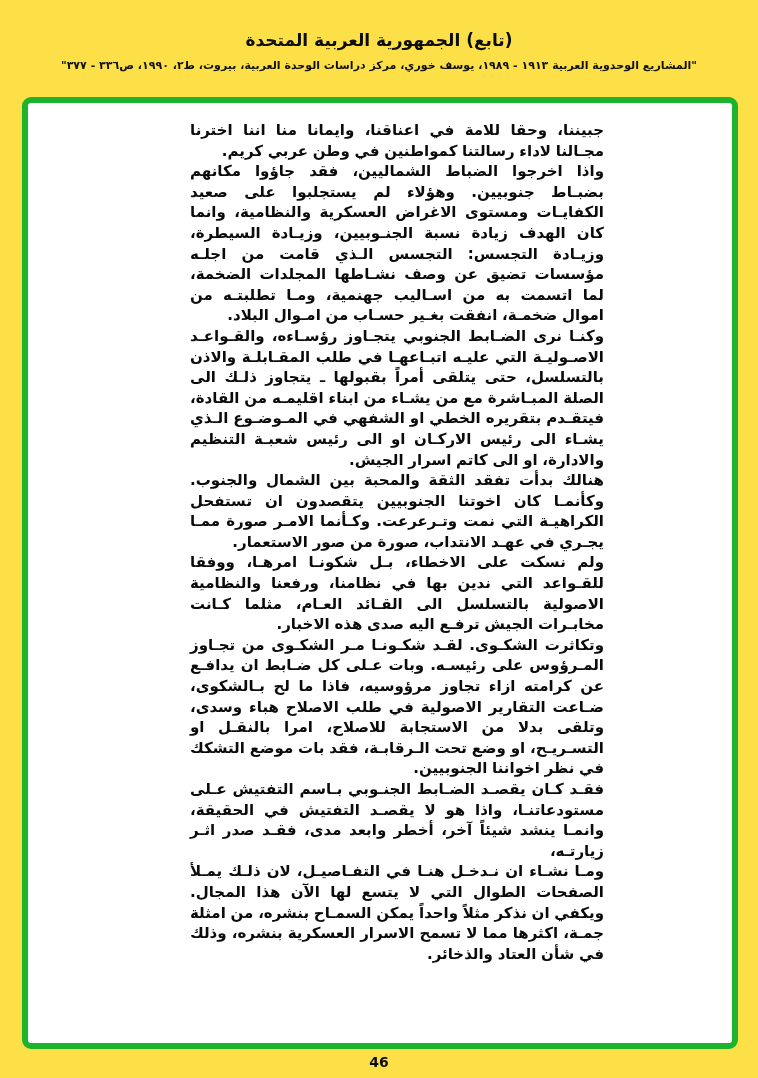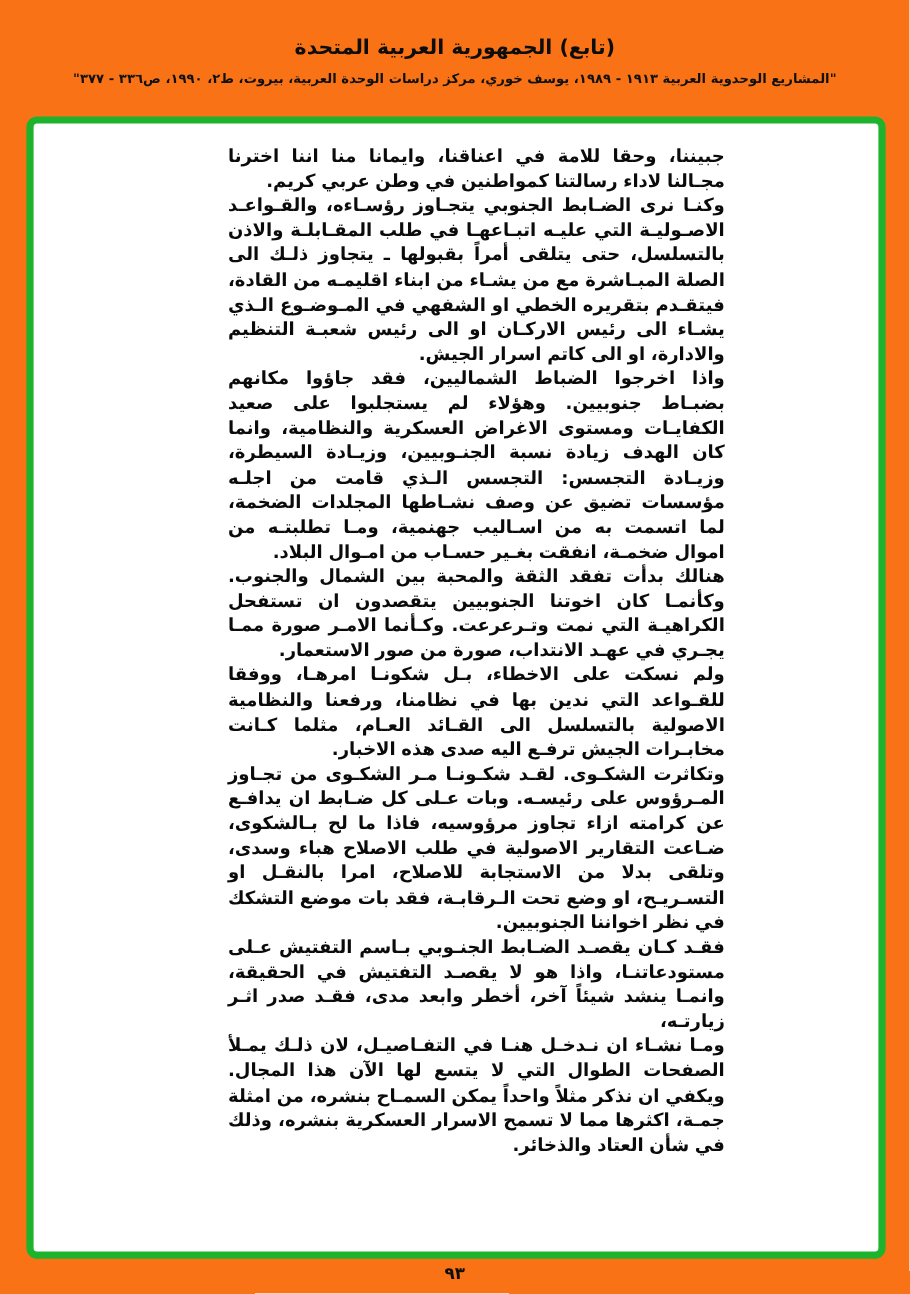--- a/index.html
+++ b/index.html
@@ -5,21 +5,21 @@
   html, body {
     margin: 0;
     padding: 0;
     background: #ffffff;
     font-family: "DejaVu Sans", sans-serif;
   }
   .page {
     position: relative;
     width: 758px;
     height: 1078px;
-    background: #f97316;
+    background: #fde047;
     overflow: hidden;
   }
   .header {
     position: absolute;
     top: 30px;
     left: 0;
     width: 758px;
     text-align: center;
     direction: rtl;
     color: #0d0d0d;
@@ -84,27 +84,27 @@
 <div class="page">
 
   <div class="header">
     <div class="header-title">(تابع) الجمهورية العربية المتحدة</div>
     <div class="header-citation">"المشاريع الوحدوية العربية ١٩١٣ - ١٩٨٩، يوسف خوري، مركز دراسات الوحدة العربية، بيروت، ط٢، ١٩٩٠، ص٣٣٦ - ٣٧٧"</div>
   </div>
 
   <div class="green-box">
     <div class="text-column">
         <p>جبيننا، وحقا للامة في اعناقنا، وايمانا منا اننا اخترنا مجـالنا لاداء رسالتنا كمواطنين في وطن عربي كريم.</p>
+        <p>واذا اخرجوا الضباط الشماليين، فقد جاؤوا مكانهم بضبـاط جنوبيين. وهؤلاء لم يستجلبوا على صعيد الكفايـات ومستوى الاغراض العسكرية والنظامية، وانما كان الهدف زيادة نسبة الجنـوبيين، وزيـادة السيطرة، وزيـادة التجسس: التجسس الـذي قامت من اجلـه مؤسسات تضيق عن وصف نشـاطها المجلدات الضخمة، لما اتسمت به من اسـاليب جهنمية، ومـا تطلبتـه من اموال ضخمـة، انفقت بغـير حسـاب من امـوال البلاد.</p>
         <p>وكنـا نرى الضـابط الجنوبي يتجـاوز رؤسـاءه، والقـواعـد الاصـوليـة التي عليـه اتبـاعهـا في طلب المقـابلـة والاذن بالتسلسل، حتى يتلقى أمراً بقبولها ـ يتجاوز ذلـك الى الصلة المبـاشرة مع من يشـاء من ابناء اقليمـه من القادة، فيتقـدم بتقريره الخطي او الشفهي في المـوضـوع الـذي يشـاء الى رئيس الاركـان او الى رئيس شعبـة التنظيم والادارة، او الى كاتم اسرار الجيش.</p>
-        <p>واذا اخرجوا الضباط الشماليين، فقد جاؤوا مكانهم بضبـاط جنوبيين. وهؤلاء لم يستجلبوا على صعيد الكفايـات ومستوى الاغراض العسكرية والنظامية، وانما كان الهدف زيادة نسبة الجنـوبيين، وزيـادة السيطرة، وزيـادة التجسس: التجسس الـذي قامت من اجلـه مؤسسات تضيق عن وصف نشـاطها المجلدات الضخمة، لما اتسمت به من اسـاليب جهنمية، ومـا تطلبتـه من اموال ضخمـة، انفقت بغـير حسـاب من امـوال البلاد.</p>
         <p>هنالك بدأت تفقد الثقة والمحبة بين الشمال والجنوب. وكأنمـا كان اخوتنا الجنوبيين يتقصدون ان تستفحل الكراهيـة التي نمت وتـرعرعت. وكـأنما الامـر صورة ممـا يجـري في عهـد الانتداب، صورة من صور الاستعمار.</p>
         <p>ولم نسكت على الاخطاء، بـل شكونـا امرهـا، ووفقا للقـواعد التي ندين بها في نظامنا، ورفعنا والنظامية الاصولية بالتسلسل الى القـائد العـام، مثلما كـانت مخابـرات الجيش ترفـع اليه صدى هذه الاخبار.</p>
         <p>وتكاثرت الشكـوى. لقـد شكـونـا مـر الشكـوى من تجـاوز المـرؤوس على رئيسـه. وبات عـلى كل ضـابط ان يدافـع عن كرامته ازاء تجاوز مرؤوسيه، فاذا ما لح بـالشكوى، ضـاعت التقارير الاصولية في طلب الاصلاح هباء وسدى، وتلقى بدلا من الاستجابة للاصلاح، امرا بالنقـل او التسـريـح، او وضع تحت الـرقابـة، فقد بات موضع التشكك في نظر اخواننا الجنوبيين.</p>
         <p>فقـد كـان يقصـد الضـابط الجنـوبي بـاسم التفتيش عـلى مستودعاتنـا، واذا هو لا يقصـد التفتيش في الحقيقة، وانمـا ينشد شيئاً آخر، أخطر وابعد مدى، فقـد صدر اثـر زيارتـه،</p>
         <p>ومـا نشـاء ان نـدخـل هنـا في التفـاصيـل، لان ذلـك يمـلأ الصفحات الطوال التي لا يتسع لها الآن هذا المجال. ويكفي ان نذكر مثلاً واحداً يمكن السمـاح بنشره، من امثلة جمـة، اكثرها مما لا تسمح الاسرار العسكرية بنشره، وذلك في شأن العتاد والذخائر.</p>
       </div>
   </div>
 
   <div class="footer">
-    <div class="page-number">٩٣</div>
+    <div class="page-number">46</div>
   </div>
 
 </div>
 
 </body></html>

